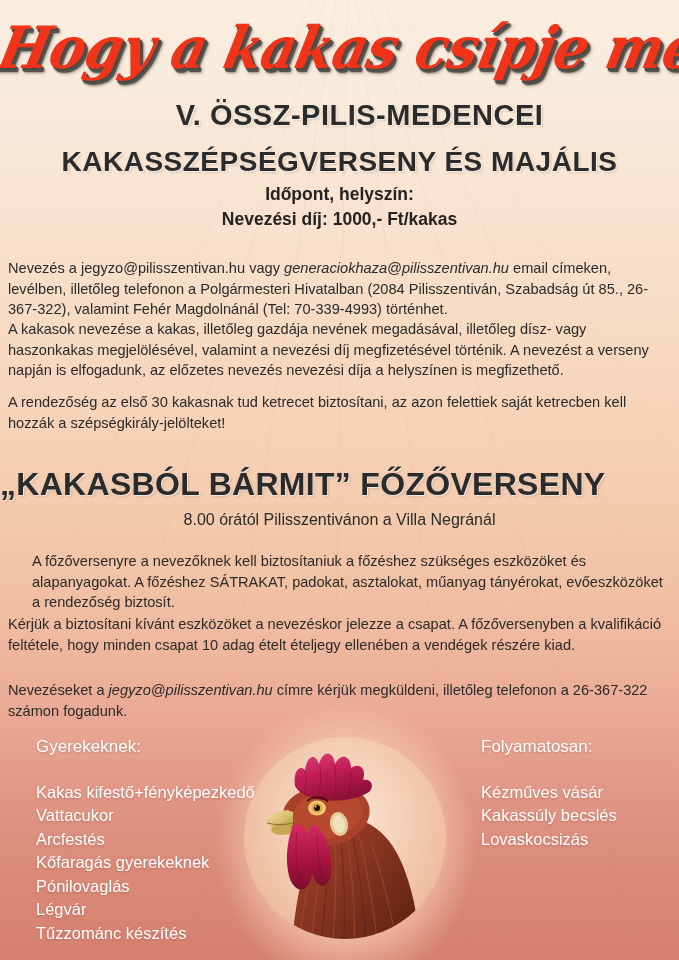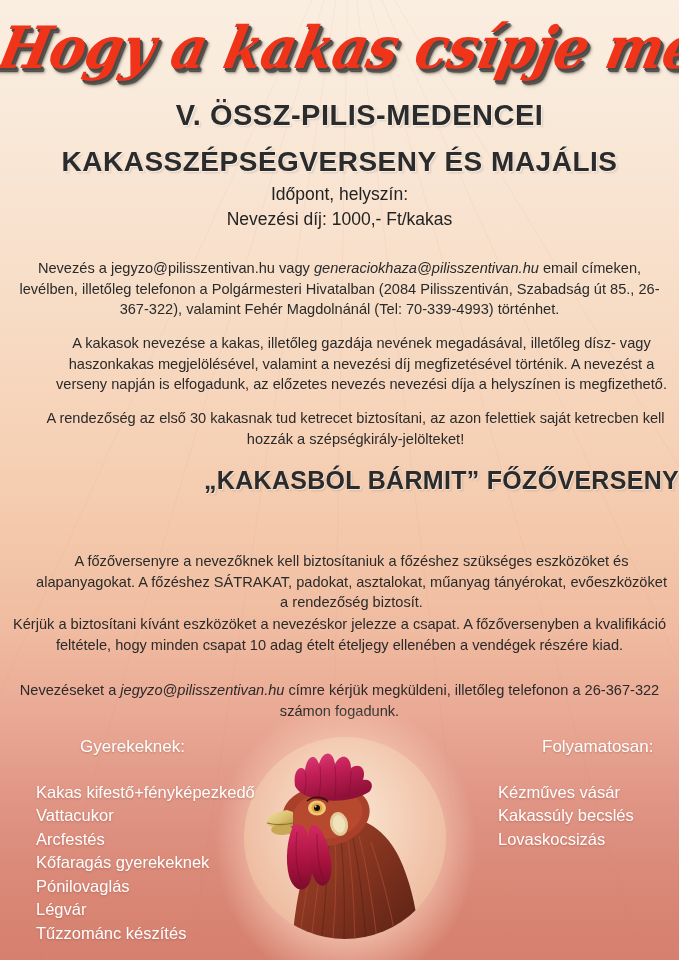--- a/index.html
+++ b/index.html
@@ -82,45 +82,45 @@
 
   
   .datebox {
     position: absolute;
     top: 182px;
     left: 0; right: 0;
     text-align: center;
     color: #232323;
     font-size: 17.5px;
     line-height: 25px;
-    font-weight: 400;
+    font-weight: 700;
   }
 
   
   .para {
     position: absolute;
     left: 0; right: 0;
-    text-align: center;
+    text-align: left;
     color: #2a2a2a;
     font-size: 14.6px;
     line-height: 20.5px;
     padding: 0 8px;
   }
   .para em { font-style: italic; }
   .p1 { top: 258px; }
-  .p2 { top: 333px; margin-left: 44px; }
-  .p3 { top: 408px; margin-left: 32px; }
+  .p2 { top: 319px; }
+  .p3 { top: 392px; }
 
   
   .cook-title {
     position: absolute;
     top: 466px;
     left: 0; right: 0;
-    text-align: right;
-    font-size: 25px;
+    text-align: left;
+    font-size: 32px;
     font-weight: bold;
     color: #2b2b2b;
     letter-spacing: .3px;
     text-shadow: 1px 1px 1px rgba(255,255,255,.7), 2px 2px 2px rgba(120,90,70,.22);
   }
   .cook-sub {
     position: absolute;
     top: 511px;
     left: 0; right: 0;
     text-align: center;
@@ -134,25 +134,24 @@
   
   .col {
     position: absolute;
     color: #ffffff;
     font-size: 16.5px;
     line-height: 23.5px;
     text-shadow: 0 1px 2px rgba(130,60,50,.35);
     z-index: 3;
   }
   .col-left  { left: 36px;  top: 735px; }
-  .col-right { left: 498px; top: 735px; }
+  .col-right { left: 481px; top: 735px; }
   .col-head {
     font-size: 17px;
     margin-bottom: 22px;
-    margin-left: 44px;
   }
   .col ul { list-style: none; margin: 0; padding: 0; }
   .col li { white-space: nowrap; }
 
   
   .rooster {
     position: absolute;
     left: 243px;
     top: 726px;
     width: 205px;
@@ -205,20 +204,21 @@
 
   <div class="para p1">
     <span>Nevezés a jegyzo@pilisszentivan.hu vagy </span><em>generaciokhaza@pilisszentivan.hu</em><span> email címeken, levélben, illetőleg telefonon a Polgármesteri Hivatalban (2084 Pilisszentiván, Szabadság út 85., 26-367-322), valamint Fehér Magdolnánál (Tel: 70-339-4993) történhet.</span>
   </div>
 
   <div class="para p2">A kakasok nevezése a kakas, illetőleg gazdája nevének megadásával, illetőleg dísz- vagy haszonkakas megjelölésével, valamint a nevezési díj megfizetésével történik. A nevezést a verseny napján is elfogadunk, az előzetes nevezés nevezési díja a helyszínen is megfizethető.</div>
 
   <div class="para p3">A rendezőség az első 30 kakasnak tud ketrecet biztosítani, az azon felettiek saját ketrecben kell hozzák a szépségkirály-jelölteket!</div>
 
   <div class="cook-title">„KAKASBÓL BÁRMIT” FŐZŐVERSENY</div>
+  <div class="cook-sub">8.00 órától Pilisszentivánon a Villa Negránál</div>
 
   <div class="para p4">A főzőversenyre a nevezőknek kell biztosítaniuk a főzéshez szükséges eszközöket és alapanyagokat. A főzéshez SÁTRAKAT, padokat, asztalokat, műanyag tányérokat, evőeszközöket a rendezőség biztosít.</div>
   <div class="para p5">Kérjük a biztosítani kívánt eszközöket a nevezéskor jelezze a csapat. A főzőversenyben a kvalifikáció feltétele, hogy minden csapat 10 adag ételt ételjegy ellenében a vendégek részére kiad.</div>
 
   <div class="para p6">
     <span>Nevezéseket a </span><em>jegyzo@pilisszentivan.hu</em><span> címre kérjük megküldeni, illetőleg telefonon a 26-367-322 számon fogadunk.</span>
   </div>
 
   <div class="rooster">
     <div class="glow"></div>

